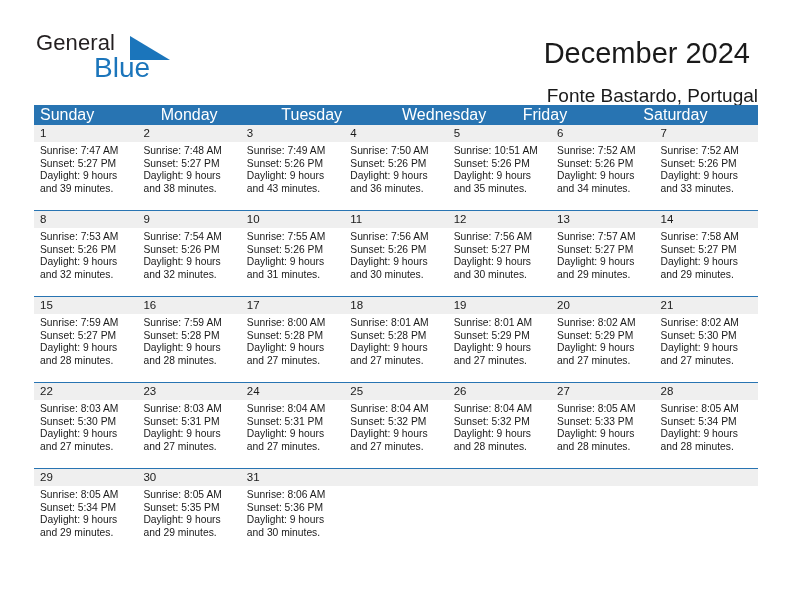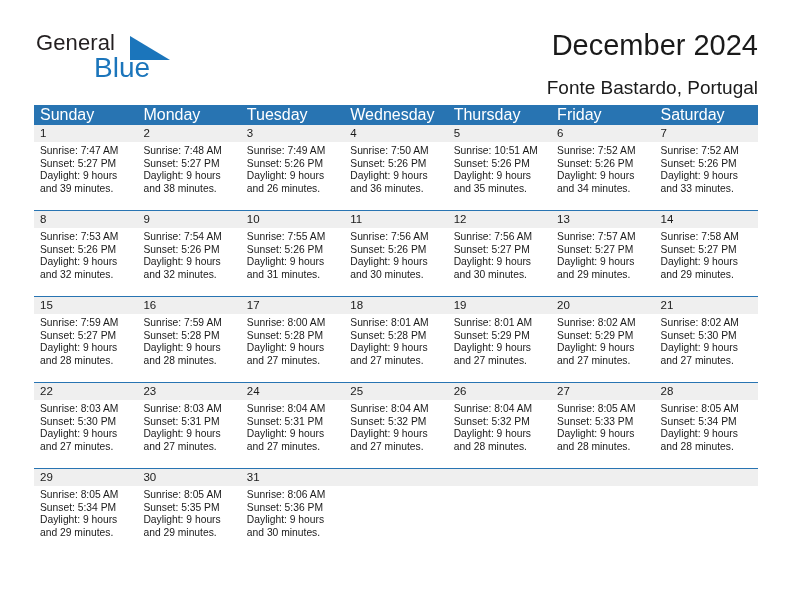--- a/index.html
+++ b/index.html
@@ -67,21 +67,21 @@
     right: 0;
     top: 0;
     text-align: right;
   }
   .cal-title {
     font-size: 29px;
     color: #1a1a1a;
     line-height: 34px;
     white-space: nowrap;
     font-weight: normal;
-    margin: 0;
+    margin: 8px;
   }
   .cal-location {
     font-size: 19px;
     color: #1a1a1a;
     line-height: 20px;
     margin-top: 16px;
     white-space: nowrap;
   }
 
   
@@ -172,21 +172,20 @@
 
   </div>
 
   <div class="calendar">
 
     <div class="weekday-row">
       <div class="weekday">Sunday</div>
       <div class="weekday">Monday</div>
       <div class="weekday">Tuesday</div>
       <div class="weekday">Wednesday</div>
-      <div class="weekday">Thursday</div>
       <div class="weekday">Friday</div>
       <div class="weekday">Saturday</div>
     </div>
 
     <div id="weeks-container">
         <div class="week first">
           <div class="day-cell">
     <div class="day-number">1</div>
     <div class="day-info">
       <div>Sunrise: 7:47 AM</div>
@@ -203,21 +202,21 @@
       <div>Daylight: 9 hours</div>
       <div>and 38 minutes.</div>
     </div>
   </div>
           <div class="day-cell">
     <div class="day-number">3</div>
     <div class="day-info">
       <div>Sunrise: 7:49 AM</div>
       <div>Sunset: 5:26 PM</div>
       <div>Daylight: 9 hours</div>
-      <div>and 26 minutes.</div>
+      <div>and 43 minutes.</div>
     </div>
   </div>
           <div class="day-cell">
     <div class="day-number">4</div>
     <div class="day-info">
       <div>Sunrise: 7:50 AM</div>
       <div>Sunset: 5:26 PM</div>
       <div>Daylight: 9 hours</div>
       <div>and 36 minutes.</div>
     </div>

